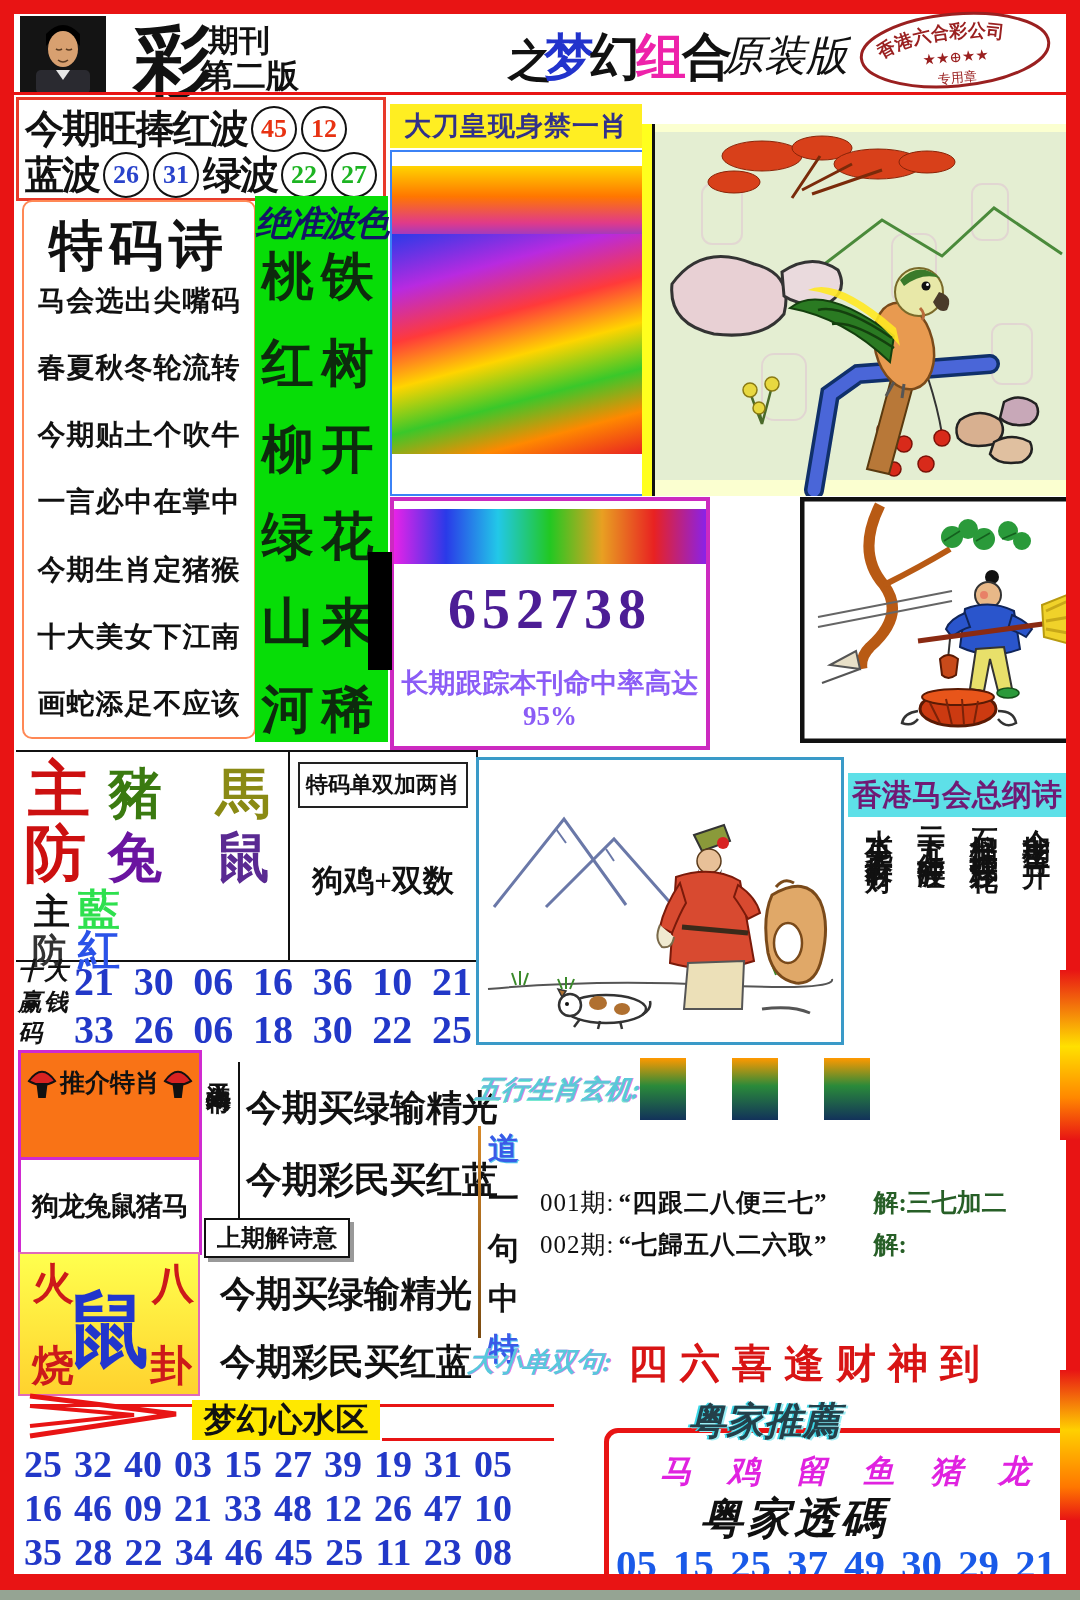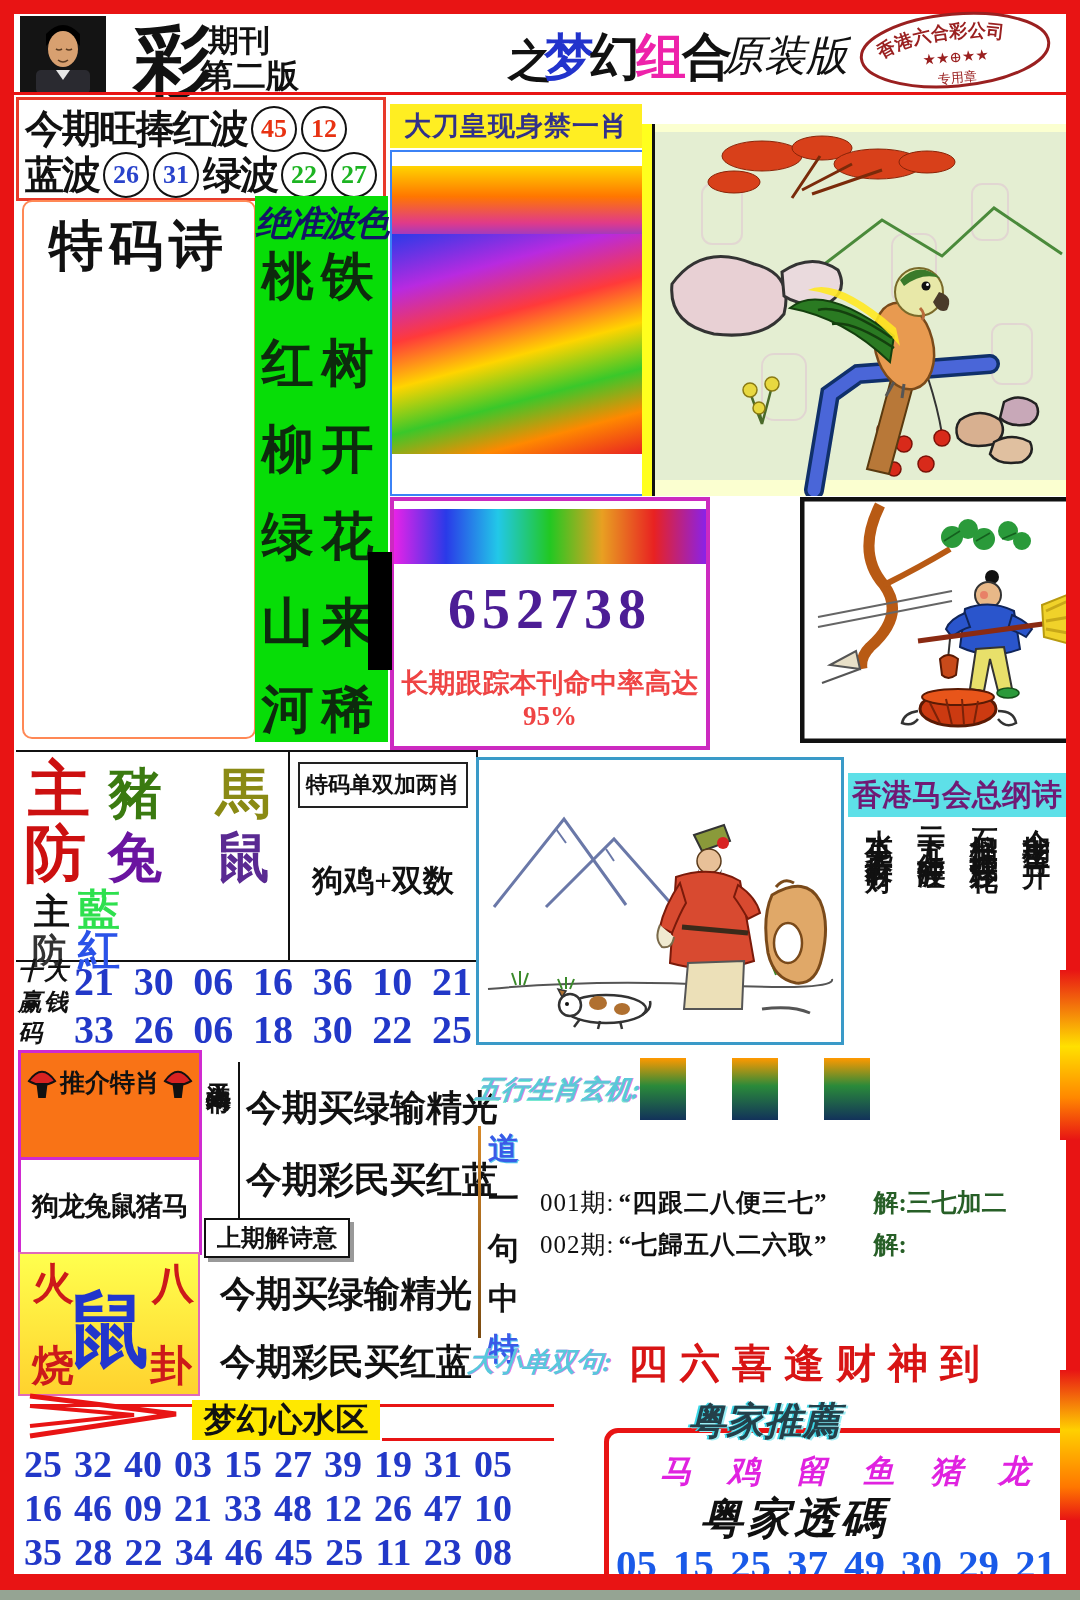--- a/index.html
+++ b/index.html
@@ -60,21 +60,21 @@
   .issuelabel{position:absolute;top:14px;width:100%;text-align:center;font-size:56px;font-weight:900;letter-spacing:2px;
               background:linear-gradient(180deg,#ffd400 0%,#ff7700 40%,#e03a8a 75%,#7a3ae0 100%);}
   .issuezo{position:absolute;top:82px;width:100%;text-align:center;font-size:200px;font-weight:900;line-height:1.1;
            background:linear-gradient(165deg,#2a3ae8 0%,#b82ae0 20%,#ff3a3a 38%,#ffd400 54%,#3ac82a 70%,#ff8800 85%,#e82222 100%);}
 
   
   .liuweibox{left:390px;top:497px;width:312px;height:245px;border:4px solid #cc2ac0;background:#fff;}
   .lw-title{position:absolute;top:8px;width:100%;text-align:center;font-size:41px;font-weight:900;letter-spacing:-1px;
             background:linear-gradient(90deg,#e822e8,#2a3ae8,#22c8e8,#22c822,#e8a022,#e82222,#8a22e8);}
   .lw-digits{position:absolute;top:76px;width:100%;text-align:center;font-size:56px;font-weight:700;color:#4c1d95;letter-spacing:6px;}
-  .lw-foot{position:absolute;bottom:14px;width:100%;text-align:center;font-size:27px;font-weight:900;color:#ef4444;}
+  .lw-foot{position:absolute;bottom:14px;width:100%;text-align:center;font-size:27px;font-weight:900;color:#8b5cf6;}
   .blackbar{left:368px;top:552px;width:24px;height:118px;background:#000;}
 
   
   .birdart{left:642px;top:124px;width:430px;height:372px;}
   .farmart{left:800px;top:497px;width:272px;height:246px;}
   .scholart{left:476px;top:757px;width:368px;height:288px;}
 
   
   .zfbox{left:16px;top:750px;width:272px;height:208px;border:2px solid #111;border-left:none;background:#fff;}
   .zf-zhu{position:absolute;left:12px;top:-4px;font-size:62px;font-weight:900;color:#cc1010;}
@@ -212,20 +212,29 @@
       <span class="circle c-blue">26</span>
       <span class="circle c-blue">31</span>
       <span class="wavelabel">绿波</span>
       <span class="circle c-green">22</span>
       <span class="circle c-green">27</span>
     </div>
   </div>
 
   <div class="abs poembox">
     <div class="poemtitle">特码诗</div>
+    <div class="poemlines">
+      <div>马会选出尖嘴码</div>
+      <div>春夏秋冬轮流转</div>
+      <div>今期贴土个吹牛</div>
+      <div>一言必中在掌中</div>
+      <div>今期生肖定猪猴</div>
+      <div>十大美女下江南</div>
+      <div>画蛇添足不应该</div>
+    </div>
   </div>
 
   <div class="abs greenpanel">
     <div class="gp-title">绝准波色</div>
     <div class="gp-rows">
       <div>桃铁</div>
       <div>红树</div>
       <div>柳开</div>
       <div>绿花</div>
       <div>山来</div>

